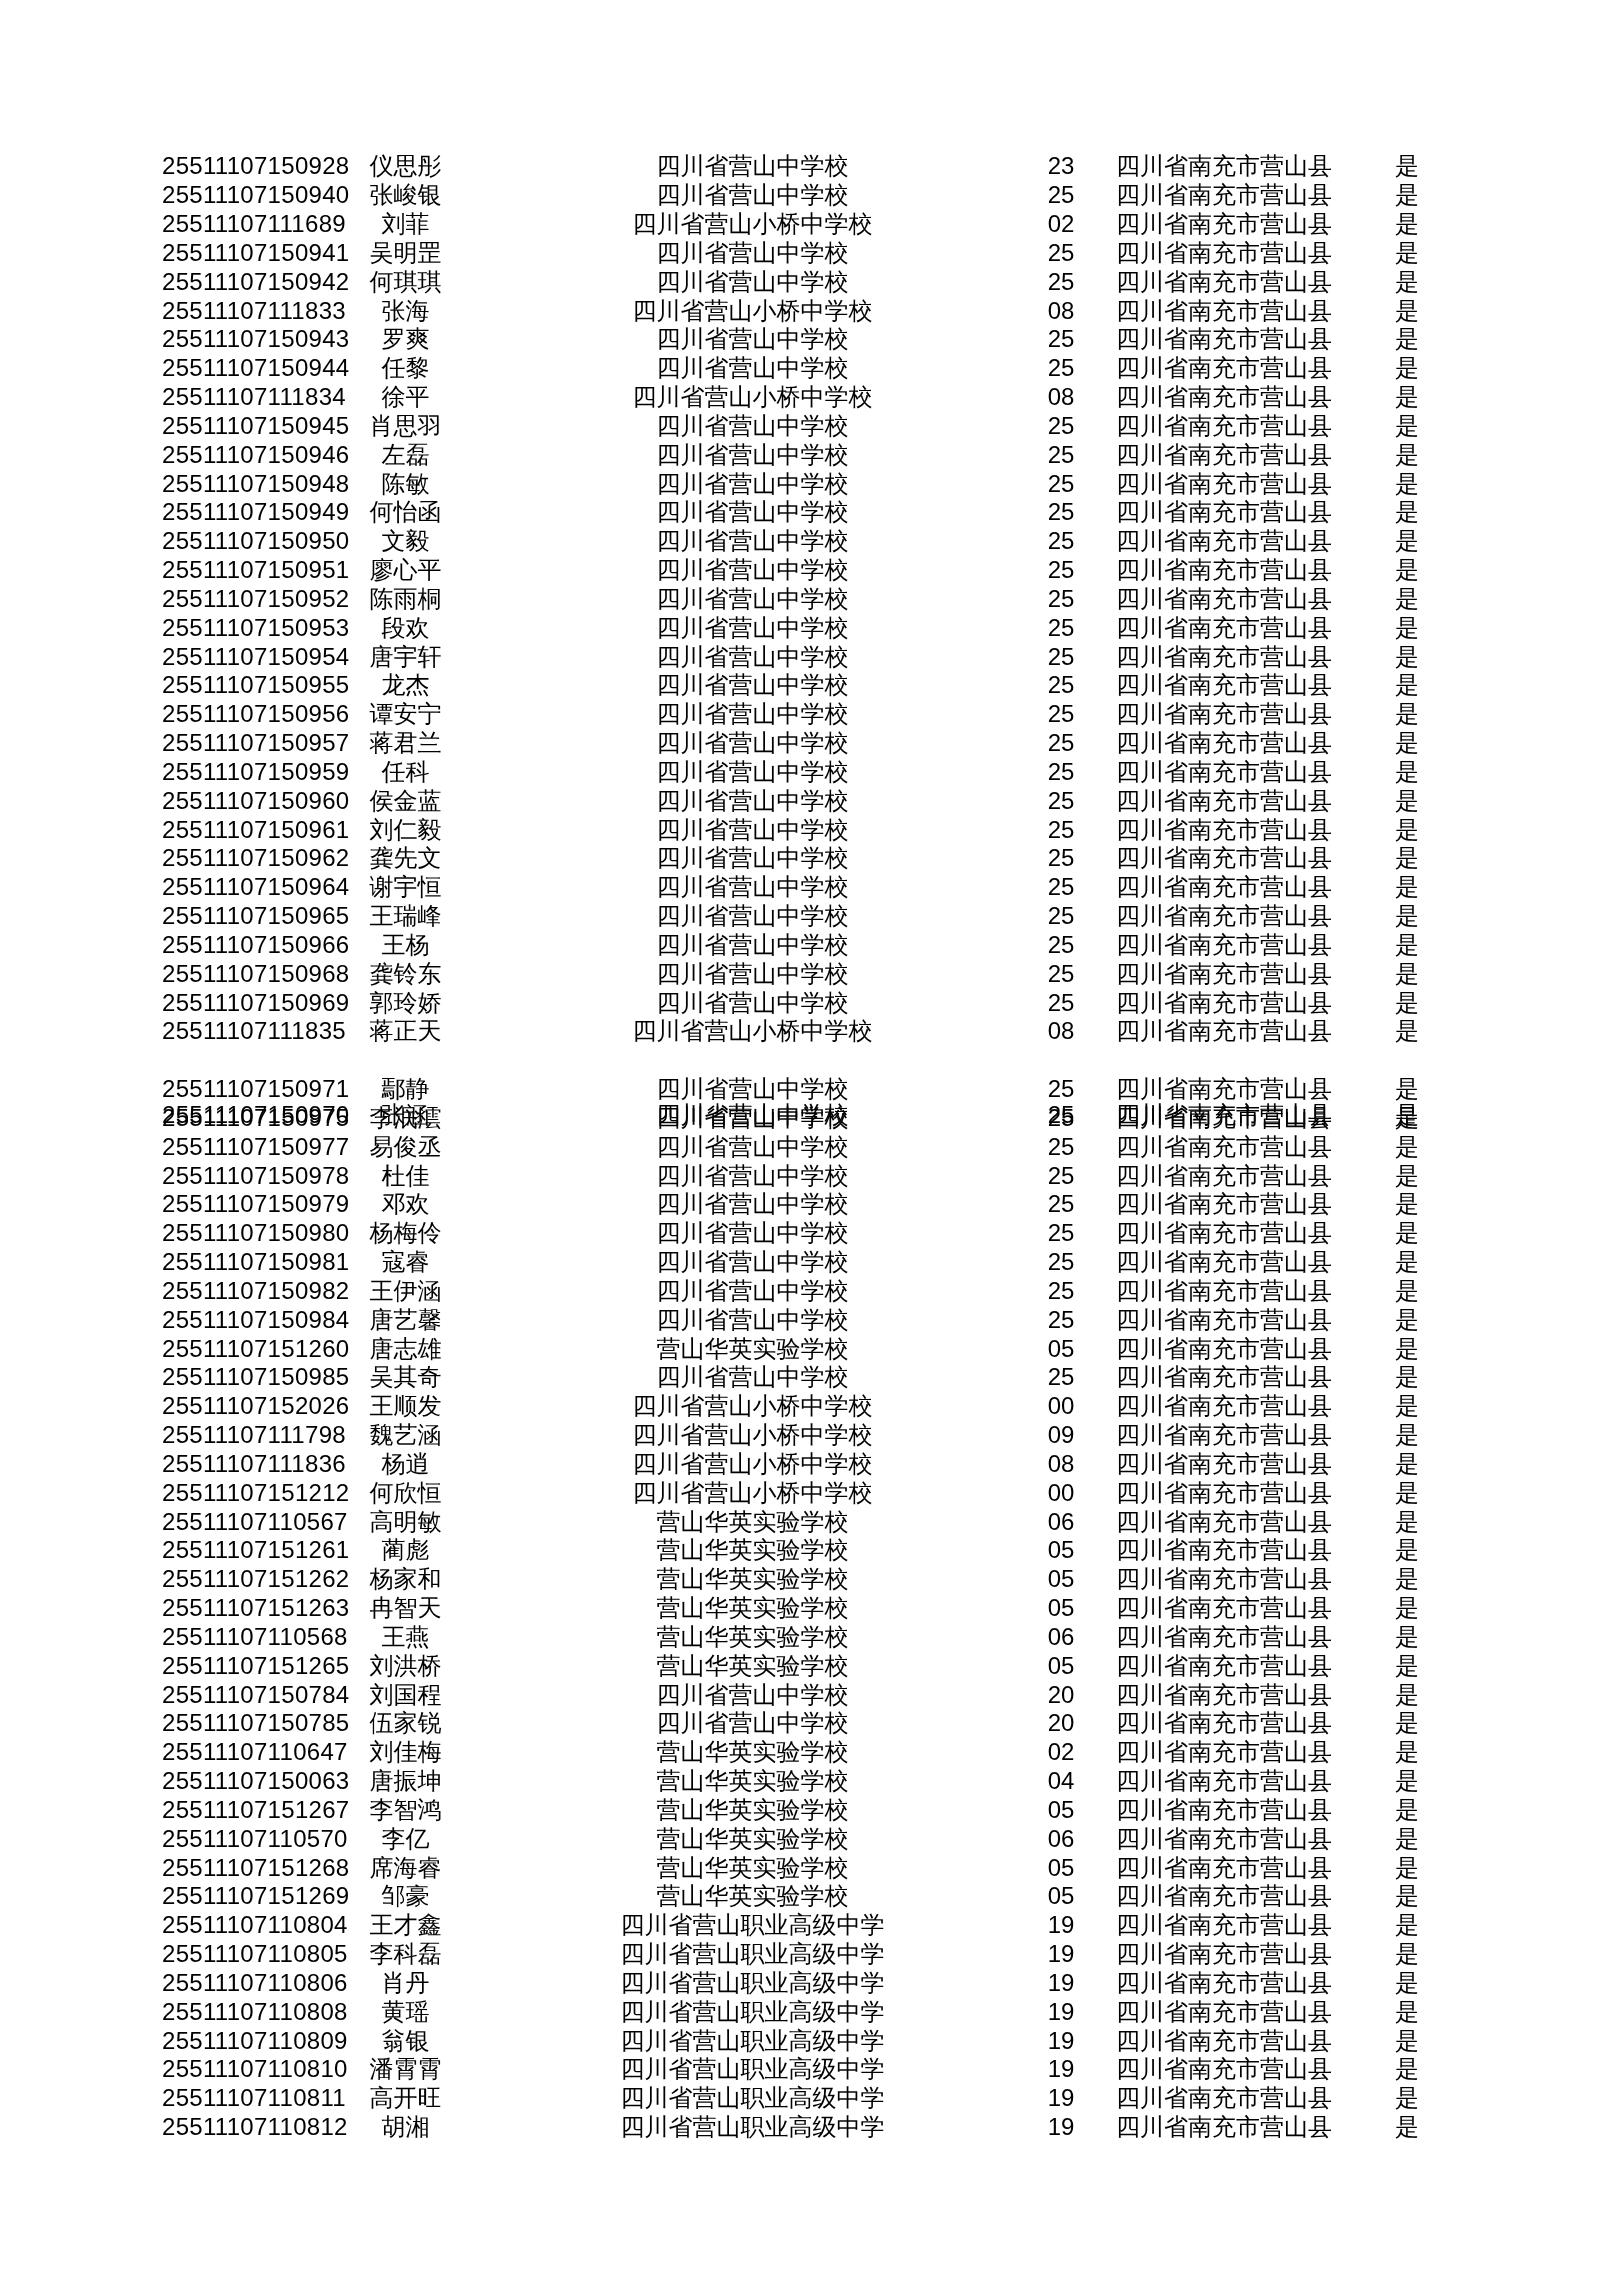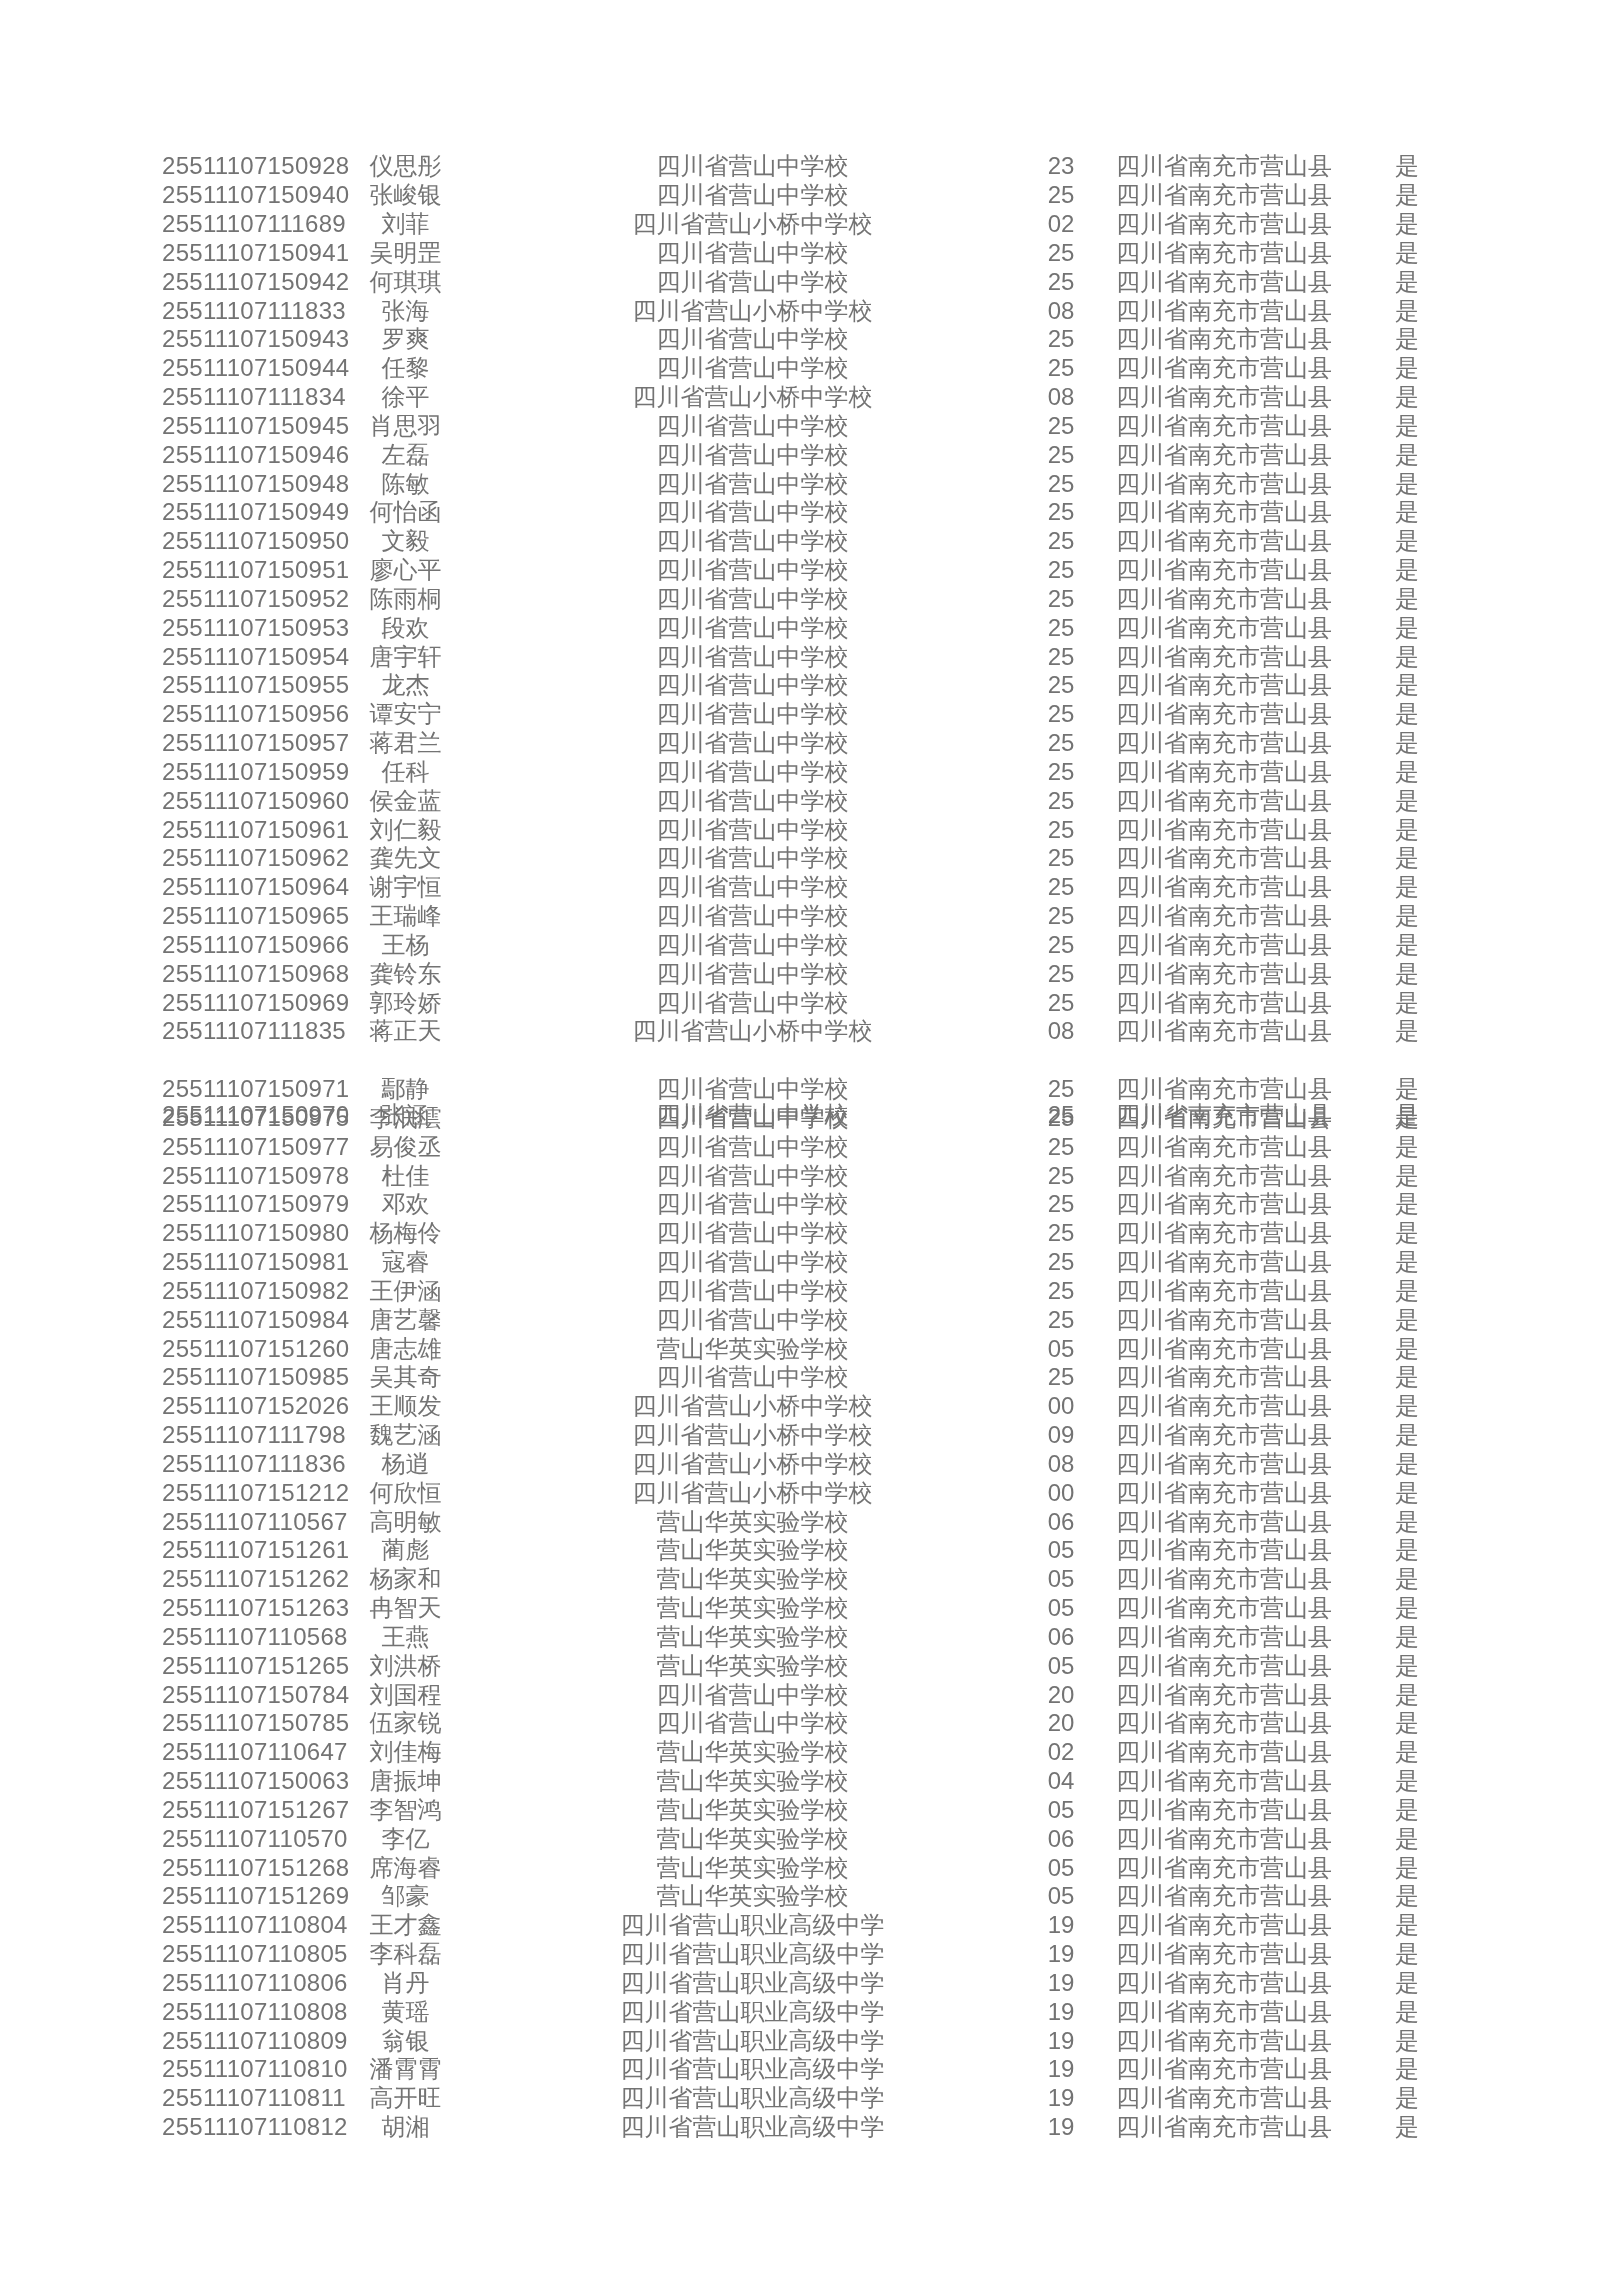--- a/index.html
+++ b/index.html
@@ -36,21 +36,21 @@
   .c-id      { left: 162px;  width: 196px; text-align: left;   letter-spacing: 0.3px; }
   .c-name    { left: 353px;  width: 105px; text-align: center; }
   .c-school  { left: 576px;  width: 353px; text-align: center; }
   .c-code    { left: 1035px; width: 52px;  text-align: center; }
   .c-county  { left: 1106px; width: 236px; text-align: center; }
   .c-flag    { left: 1381px; width: 52px;  text-align: center; }
 </style>
 </head>
 <body>
 
-<div class="page" style="background: rgb(255, 255, 255); color: #737373;">
+<div class="page" style="background: rgb(255, 255, 255); color: #000000;">
   <div id="table-body">
       <div class="row" style="top: 151px;">
     <span class="cell c-id">25511107150928</span>
     <span class="cell c-name">仪思彤</span>
     <span class="cell c-school">四川省营山中学校</span>
     <span class="cell c-code">23</span>
     <span class="cell c-county">四川省南充市营山县</span>
     <span class="cell c-flag">是</span>
   </div>
       <div class="row" style="top: 180px;">

